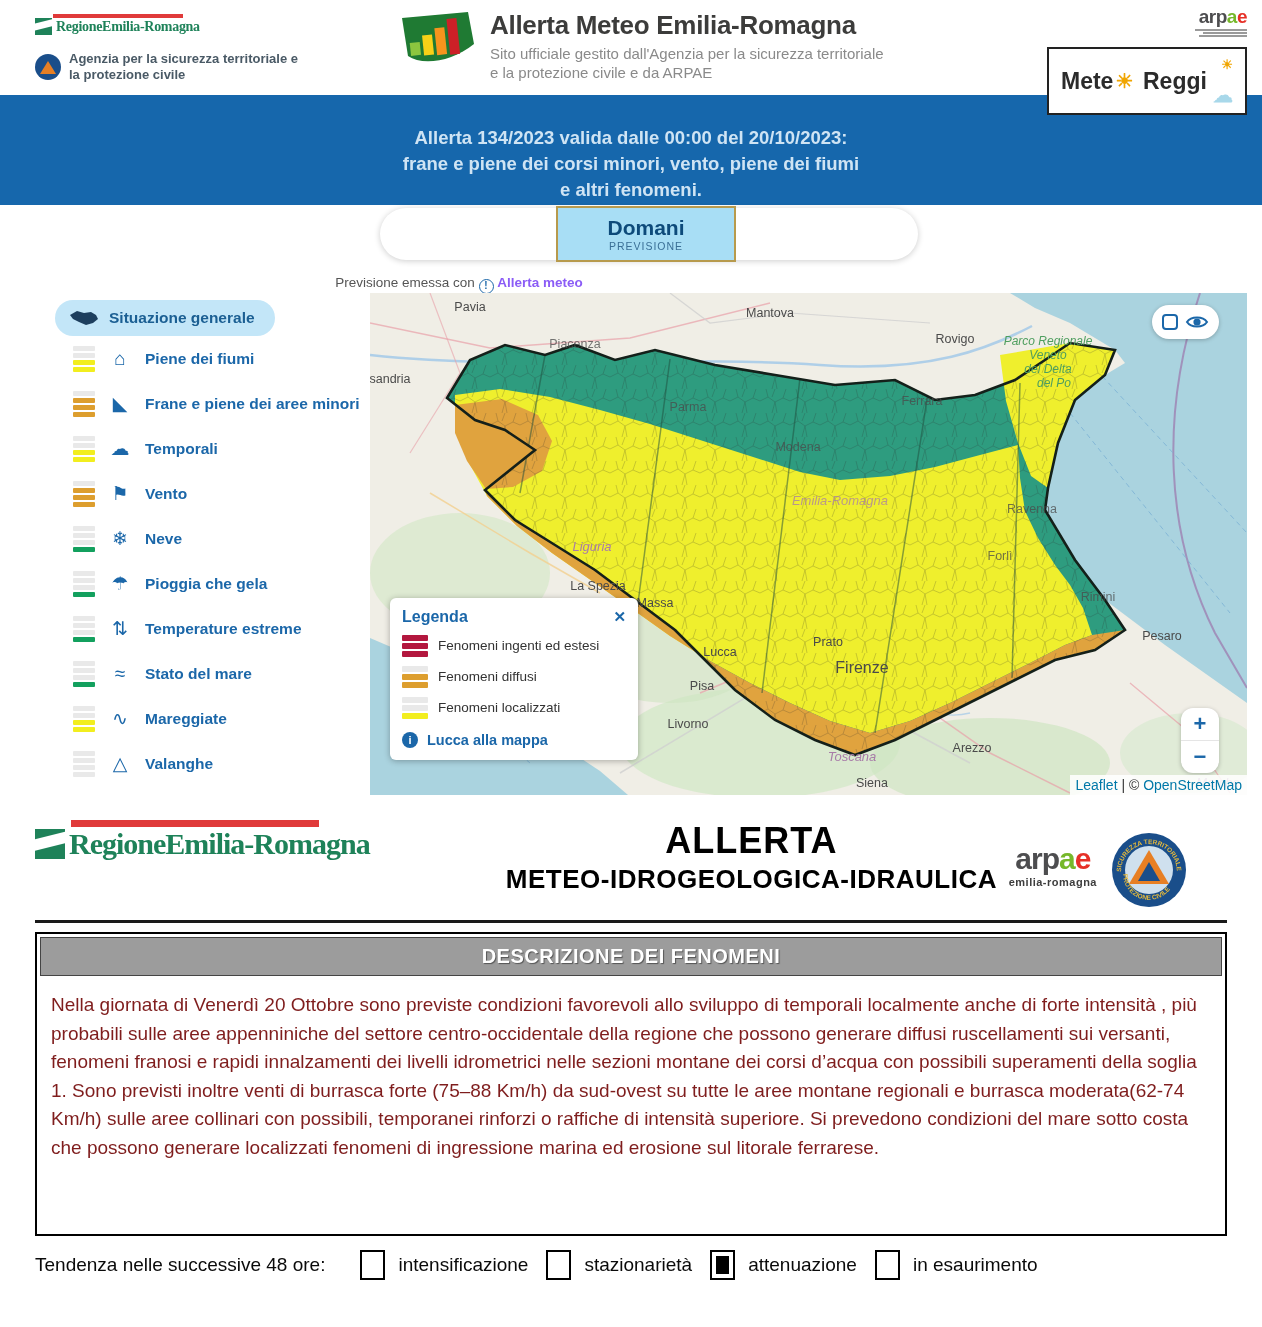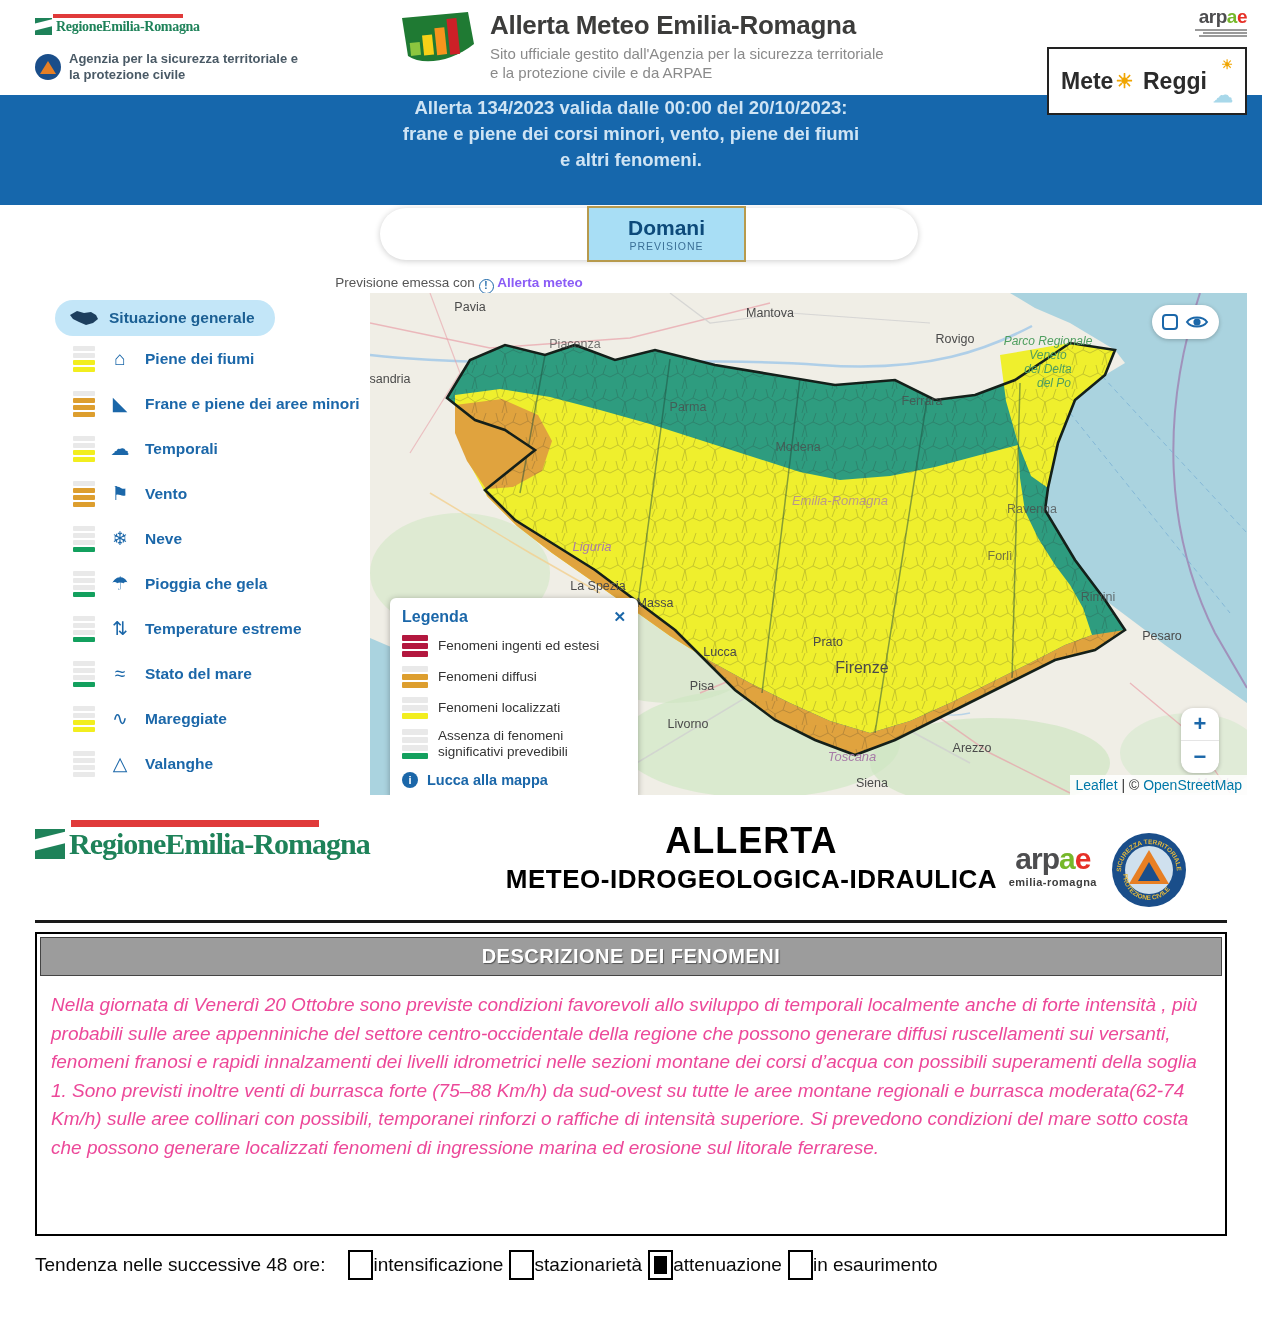--- a/index.html
+++ b/index.html
@@ -25,26 +25,26 @@
   .top-right { position:absolute; right:15px; top:6px; width:200px; text-align:right; }
   .arpae-sm { font-size:19px; font-weight:bold; letter-spacing:-0.5px; }
   .arpae-dark { color:#4d4d4f; } .arpae-green { color:#76b82a; } .arpae-red { color:#e63027; }
   .arpae-lines span { display:block; height:2px; background:#9a9a9a; margin:1px 0 0 auto; }
   .meteo-reggio { margin-top:10px; border:2px solid #222; background:#fff; padding:5px 12px; display:inline-flex; align-items:center; gap:2px; font-size:23px; font-weight:bold; color:#2b2b2b; }
   .sun { color:#f0a500; font-size:20px; } .suncloud { position:relative; }
   .suncloud .c { color:#a8d8ea; font-size:20px; margin-left:-6px; } .suncloud .s { color:#f0a500; font-size:13px; position:relative; top:-6px; }
 
   
   .alert-banner { height:110px; background:#1667ac; color:#cfe4f4; display:flex; align-items:flex-start; justify-content:center; }
-  .alert-banner p { width:470px; text-align:center; font-weight:bold; font-size:18.5px; line-height:1.4; margin-top:0; }
+  .alert-banner p { width:470px; text-align:center; font-weight:bold; font-size:18.5px; line-height:1.4; margin-top:30px; }
 
   
   .tabbar-wrap { position:relative; height:88px; }
   .tab-pill { position:absolute; left:380px; top:3px; width:538px; height:52px; background:#fff; border-radius:28px; box-shadow:0 1px 6px rgba(0,0,0,.2); }
-  .tab-active { position:absolute; left:556px; top:1px; width:159px; height:56px; background:#a8def5; border:2px solid #b79a4d; display:flex; flex-direction:column; align-items:center; justify-content:center; cursor:pointer;margin-left:31px; }
+  .tab-active { position:absolute; left:556px; top:1px; width:180px; height:56px; background:#a8def5; border:2px solid #b79a4d; display:flex; flex-direction:column; align-items:center; justify-content:center; cursor:pointer; }
   .tab-active .t1 { color:#0d4a7a; font-weight:bold; font-size:21px; }
   .tab-active .t2 { color:#3a6f96; font-size:10.5px; letter-spacing:1px; }
   .emission { position:absolute; left:0; right:344px; top:70px; text-align:center; font-size:13.5px; color:#555; }
   .emission .lnk { color:#8b5cf6; font-weight:bold; }
   .info-ico { display:inline-block; width:15px; height:15px; border:1.5px solid #1b67a9; border-radius:50%; color:#1b67a9; font-weight:bold; font-size:10px; line-height:12px; text-align:center; vertical-align:-2px; }
 
   
   .main-row { display:flex; padding-left:35px;justify-content:center; }
   .sidebar { width:320px; padding-top:7px; }
   .sit-pill { display:inline-flex; align-items:center; gap:10px; background:#c3e6f8; border-radius:22px; padding:9px 20px 9px 14px; margin-left:5px; cursor:pointer; }
@@ -93,26 +93,26 @@
   .doc-t1 { font-size:36px; font-weight:bold; letter-spacing:1px; }
   .doc-t2 { font-size:26px; font-weight:bold; letter-spacing:.5px; margin-top:2px; }
   .arpae-doc { position:absolute; right:130px; top:22px; text-align:center; }
   .arpae-doc .n { font-size:30px; font-weight:bold; letter-spacing:-1px; }
   .arpae-doc .s { font-size:11px; font-weight:bold; color:#3d3d3d; letter-spacing:.5px; }
   .pc-badge { position:absolute; right:40px; top:12px; }
   .doc-rule { border-top:3px solid #1a1a1a; margin-top:8px; }
   .desc-box { border:2px solid #000; margin-top:9px; }
   .desc-head { margin:3px; background:#9c9c9c; border:1px solid #444; text-align:center; padding:7px 0; }
   .desc-head span { color:#fff; font-weight:bold; font-size:20px; letter-spacing:.5px; text-shadow:1px 1px 1px #555; }
-  .desc-body { padding:12px 14px 10px; font-size:19px; line-height:1.5; color:#ec4899; min-height:255px;font-style:italic; }
+  .desc-body { padding:12px 14px 10px; font-size:19px; line-height:1.5; color:#7f1d1d; min-height:255px; }
   .tendency { display:flex; align-items:center; margin-top:14px; font-size:19px; color:#0a0a0a; gap:13px; }
   .tendency .tlabel { margin-right:4px; }
   .chk { width:25px; height:30px; border:2px solid #000; background:#fff; display:flex; align-items:center; justify-content:center; flex:0 0 auto; cursor:pointer; }
   .chk .fill { width:13px; height:18px; background:#000; }
-  .topt { display:flex; align-items:center; margin-left:6px; }
+  .topt { display:flex; align-items:center; gap:13px; margin-left:18px; }
 </style>
 </head>
 <body>
 
 <header class="site-header">
   <div class="rer-block">
     <div class="rer-logo-small">
       <div class="rer-redbar"></div>
       <div class="rer-row">
         <span class="rer-sq"></span>
@@ -402,29 +402,20 @@
             <span class="lg-lbl">Fenomeni diffusi</span>
           </div>
           <div class="lg-item">
             <span class="bars">
               <i style="background: rgb(233, 233, 233);"></i>
               <i style="background: rgb(233, 233, 233);"></i>
               <i style="background: rgb(242, 238, 31);"></i>
             </span>
             <span class="lg-lbl">Fenomeni localizzati</span>
           </div>
-          <div class="lg-item">
-            <span class="bars">
-              <i style="background: rgb(233, 233, 233);"></i>
-              <i style="background: rgb(233, 233, 233);"></i>
-              <i style="background: rgb(233, 233, 233);"></i>
-              <i style="background: rgb(19, 160, 94);"></i>
-            </span>
-            <span class="lg-lbl">Assenza di fenomeni significativi prevedibili</span>
-          </div>
         </div>
       <div class="legend-guide">
         <span class="info-ico2">i</span>
         <span class="g">Lucca alla mappa</span>
       </div>
     </div>
 
     <div class="eye-ctl">
       <span class="sq-ico"></span>
       <svg width="24" height="16" viewBox="0 0 24 16">

